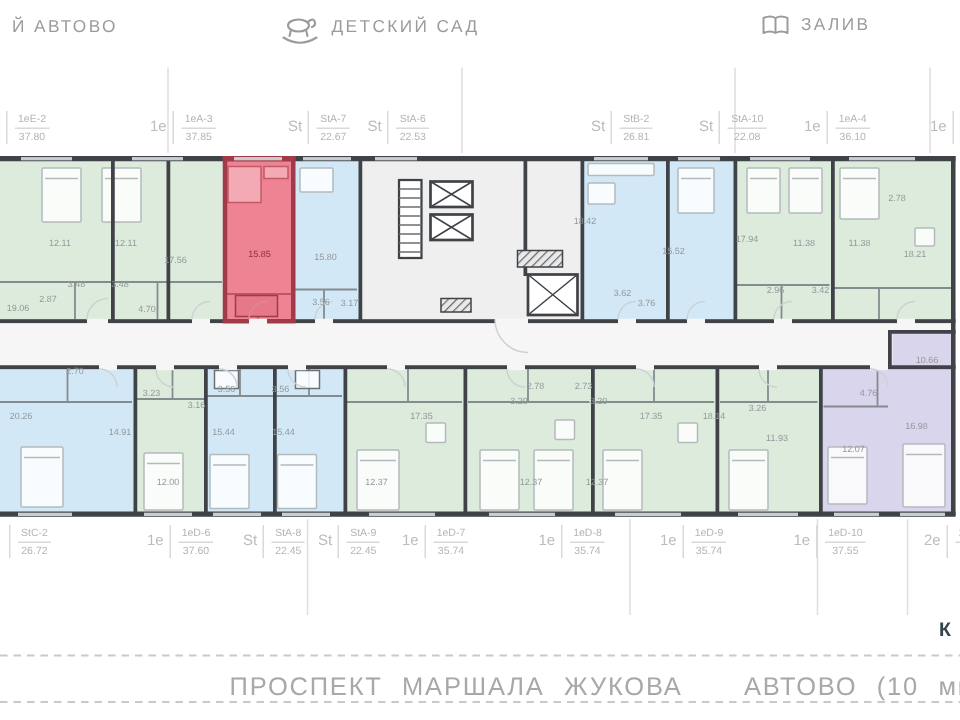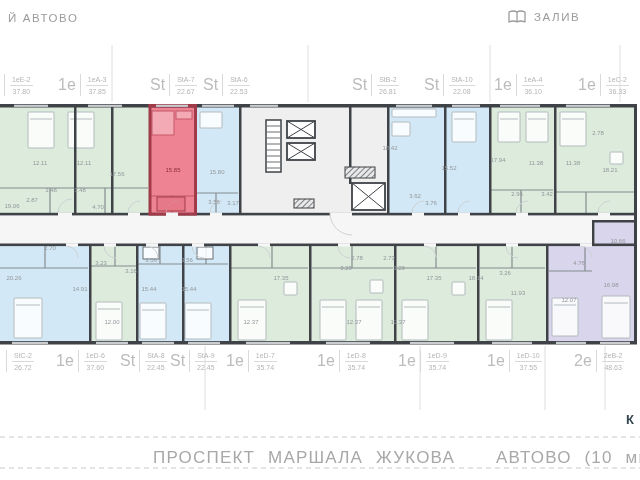--- a/index.html
+++ b/index.html
@@ -17,21 +17,21 @@
 
   
   svg.plan{position:absolute;left:0;top:0;}
   rect.green{fill:#dcebdc;} rect.blue{fill:#d3e8f6;}
   rect.purple{fill:#d8d5ec;} rect.red{fill:#ee8394;}
   rect.core{fill:#efefef;} rect.corr{fill:#f6f6f6;}
 
   
   .callout{position:absolute;display:flex;align-items:center;
            color:#b5b5b5;line-height:1;white-space:nowrap;}
-  .cprefix{font-size:16px;margin-right:4px;color:#bcbcbc;}
+  .cprefix{font-size:10px;margin-right:4px;color:#bcbcbc;margin-left:42px;}
   .cfrac{display:inline-flex;flex-direction:column;align-items:center;
          border-left:1px solid #d9d9d9;padding:1px 3px 1px 5px;}
   .ccode{font-size:7px;border-bottom:1px solid #d9d9d9;padding:1px 2px 2px;}
   .carea{font-size:7px;padding-top:2px;}
 
   
   .room{position:absolute;font-size:6px;color:#93989b;transform:translate(-50%,-50%);
         white-space:nowrap;}
   .room.r{color:#8d2f3c;}
 
@@ -43,20 +43,31 @@
   .corner-mark{position:absolute;left:626px;top:412px;color:#33464f;
                font-size:13px;font-weight:bold;}
 </style>
 </head>
 <body>
 
 <div class="screen">
 
   <div class="landmark lm-left">
     <span>Й АВТОВО</span>
+  </div>
+  <div class="landmark lm-center">
+    <svg class="lm-icon" width="28" height="24" viewBox="0 0 28 24">
+      <g fill="none" stroke="#9b9b9b" stroke-width="1.4" stroke-linecap="round">
+        <ellipse cx="13" cy="11" rx="7" ry="4"></ellipse>
+        <path d="M19 9 q4 -4 5 0 q.5 2 -2 3"></path>
+        <path d="M8 14 l-1 4 M18 14 l1 4"></path>
+        <path d="M3 19 q11 7 22 0"></path>
+      </g>
+    </svg>
+    <span>ДЕТСКИЙ САД</span>
   </div>
   <div class="landmark lm-right">
     <svg class="lm-icon" width="20" height="16" viewBox="0 0 20 16">
       <g fill="none" stroke="#9b9b9b" stroke-width="1.3" stroke-linejoin="round">
         <path d="M2 3 Q6.5 1 10 3 Q13.5 1 18 3 L18 13 Q13.5 11 10 13 Q6.5 11 2 13 Z"></path>
         <path d="M10 3 L10 13"></path>
       </g>
     </svg>
     <span>ЗАЛИВ</span>
   </div>

